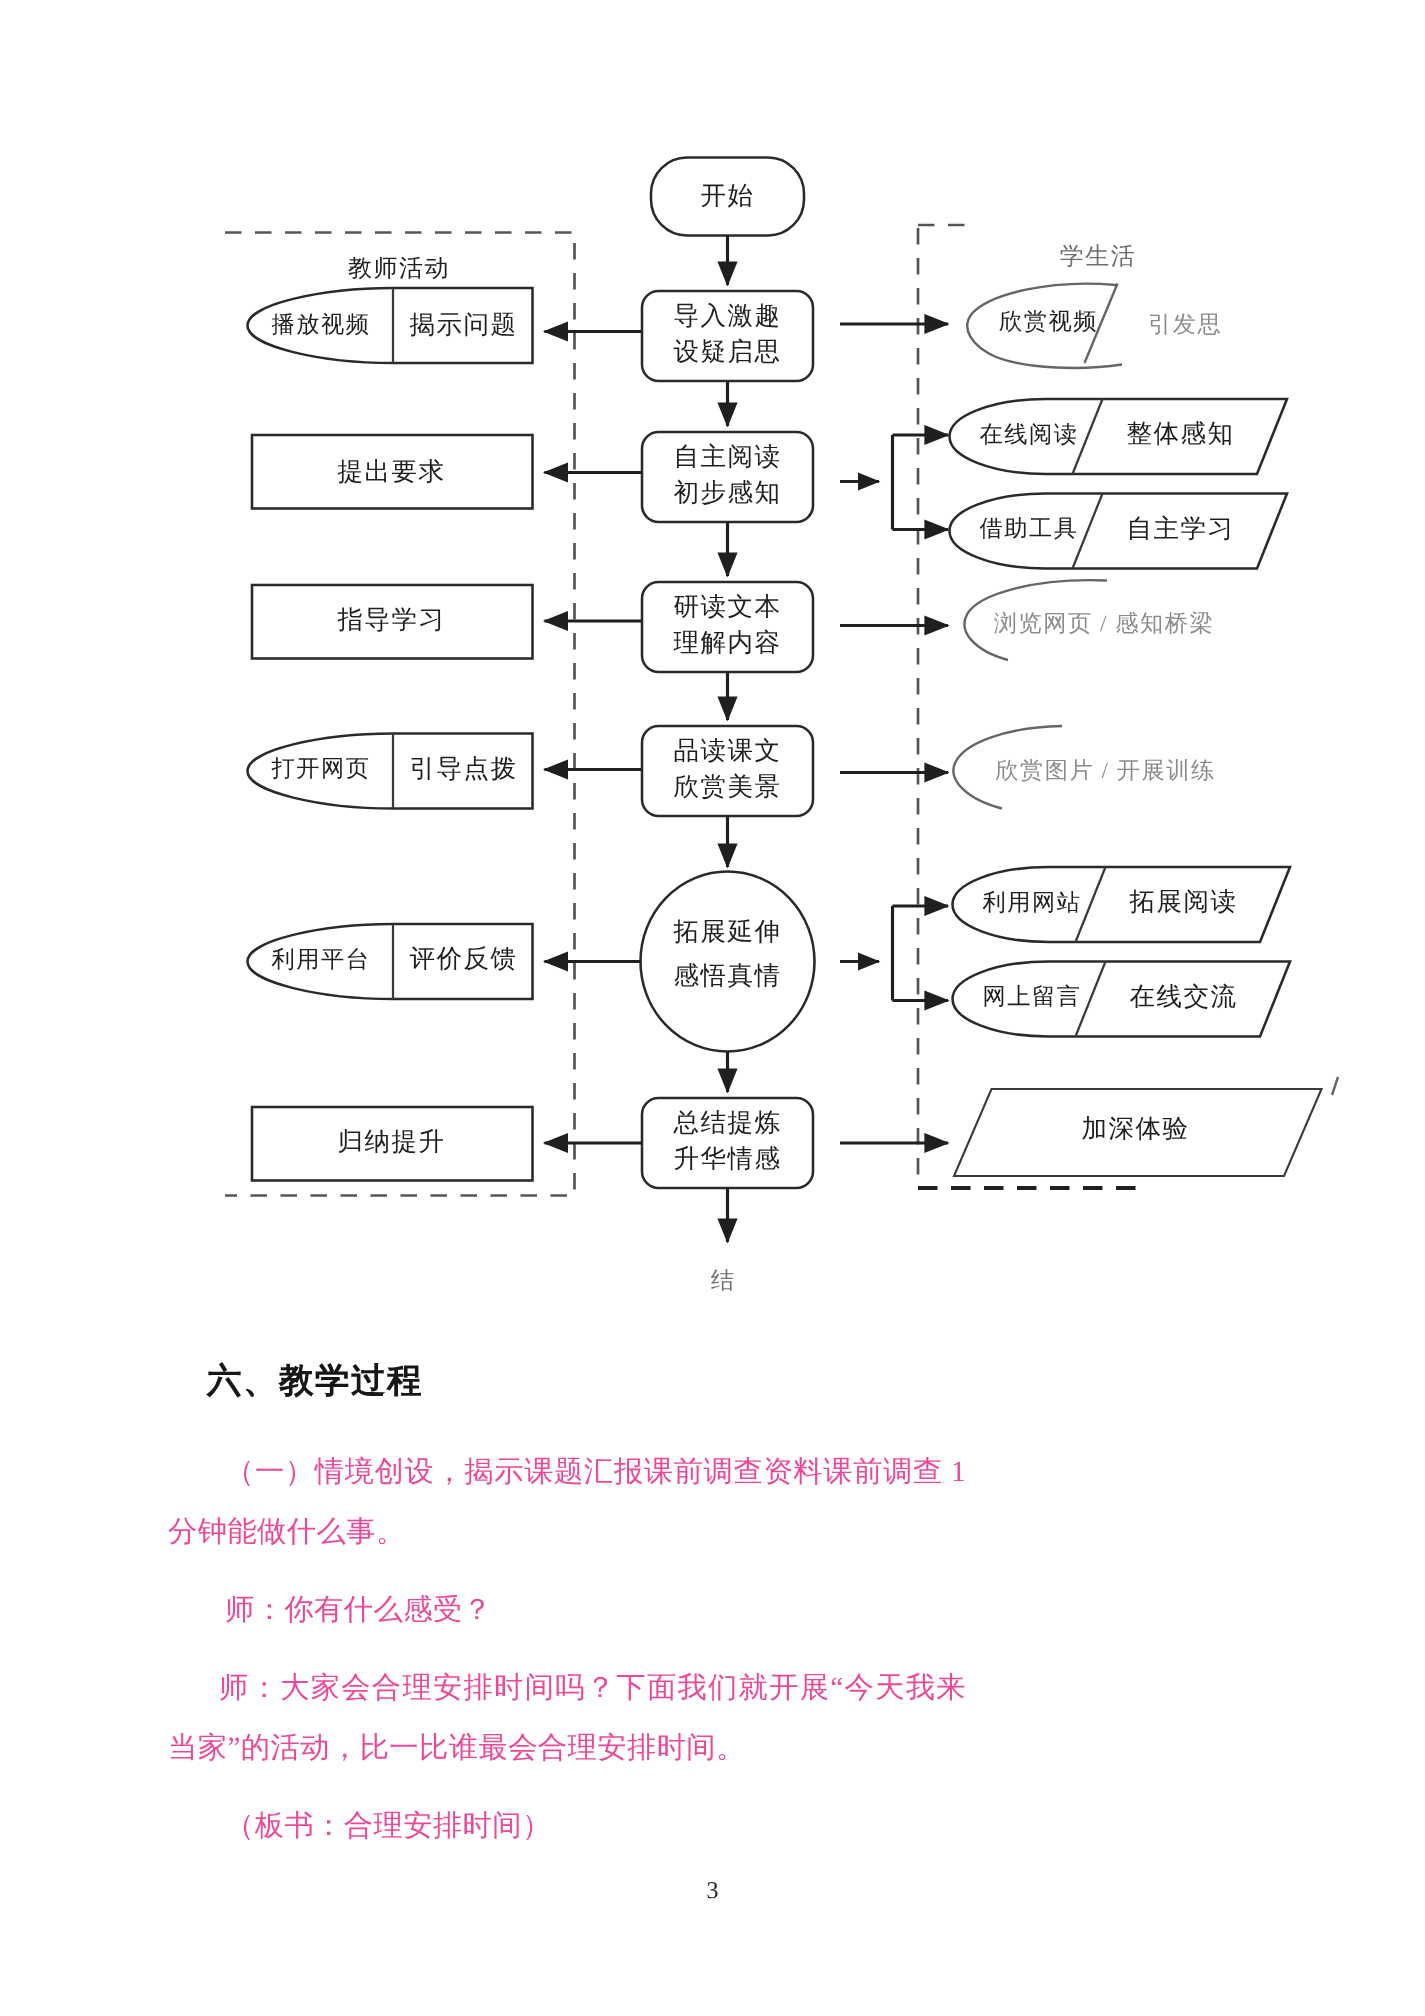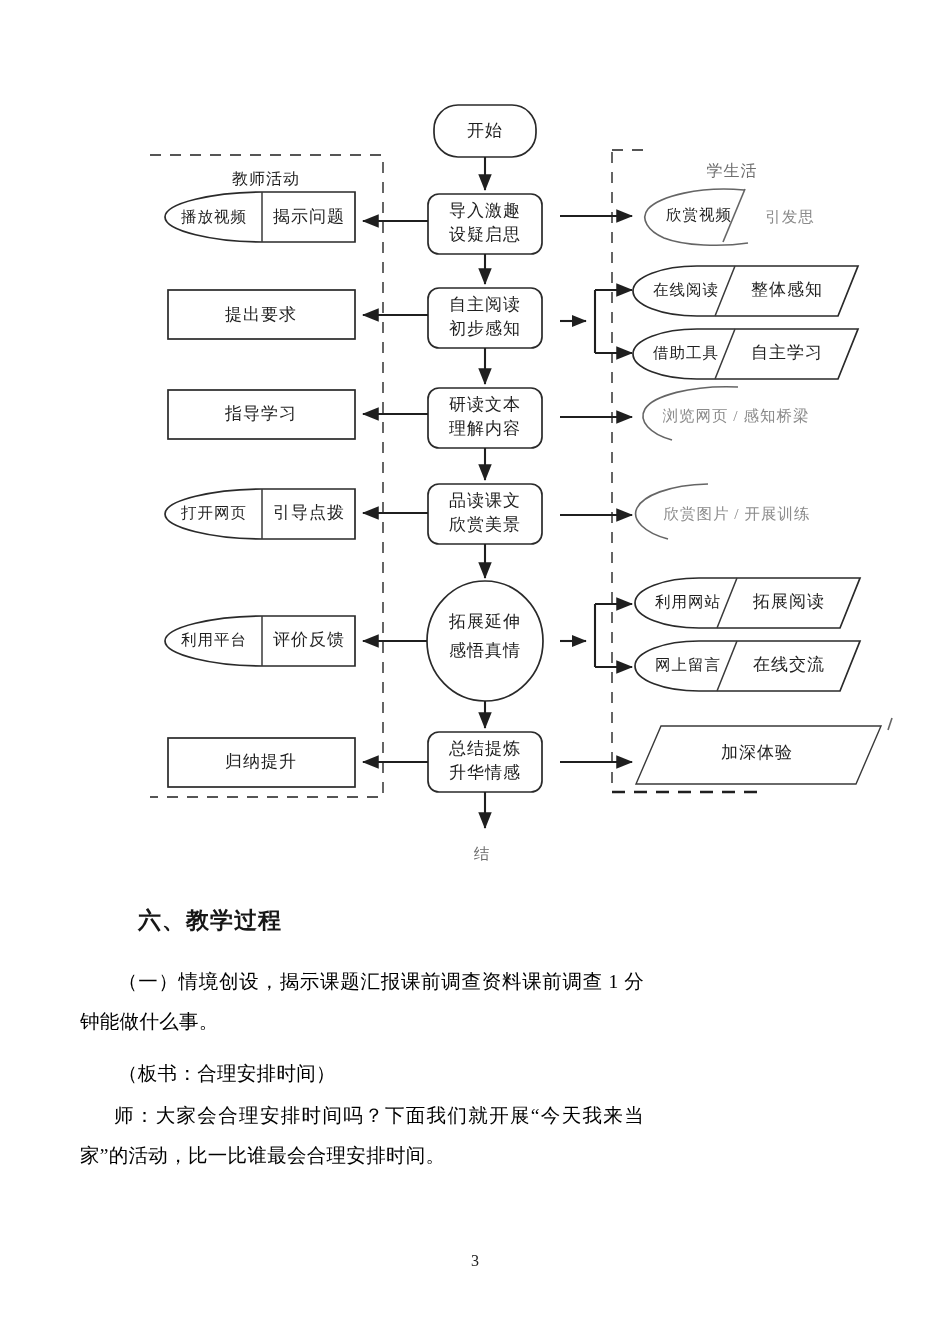--- a/index.html
+++ b/index.html
@@ -40,22 +40,22 @@
 
   
   .body-text{
     position:absolute;left:0;top:905px;width:752px;
     font-family:"Liberation Serif","DejaVu Serif",serif;
   }
   .sec-head{
     font-size:23px;margin:0 0 26px 138px;letter-spacing:1px;color:#171717;
   }
   .para{
-    font-size:19.5px;line-height:40px;color:#000000;
-    margin:0 0 12px 0;padding:0 108px 0 80px;
+    font-size:19.5px;line-height:40px;color:#ec4899;
+    margin:0 0 12px 0;padding:0 108px 0 112px;
     text-align:justify;letter-spacing:.3px;
   }
   .para.ind{text-indent:38px;}
   .para.ind2{text-indent:34px;}
   .para.tight{margin-bottom:2px;}
   .para.gap{margin-top:22px;}
 
   .page-num{
     position:absolute;left:0;top:1252px;width:950px;
     text-align:center;font-size:16px;color:#222;
@@ -224,23 +224,24 @@
       <path class="fadeLine" d="M892,718 L888,730"></path>
       <text class="nodeTxt" x="757" y="754">加深体验</text>
     </svg>
   </div>
 
   <div class="body-text">
     <h2 class="sec-head">六、教学过程</h2>
 
     <p class="para ind">（一）情境创设，揭示课题汇报课前调查资料课前调查 1 分钟能做什么事。</p>
 
+    <p class="para ind">师：你有什么感受？</p>
+
+    <p class="para ind2">师：大家会合理安排时间吗？下面我们就开展“今天我来当家”的活动，比一比谁最会合理安排时间。</p>
 
     <p class="para ind tight">（板书：合理安排时间）</p>
 
-    <p class="para ind2">师：大家会合理安排时间吗？下面我们就开展“今天我来当家”的活动，比一比谁最会合理安排时间。</p>
-
 
   </div>
 
   <div class="page-num">3</div>
 
 </div>
 
 </body></html>

